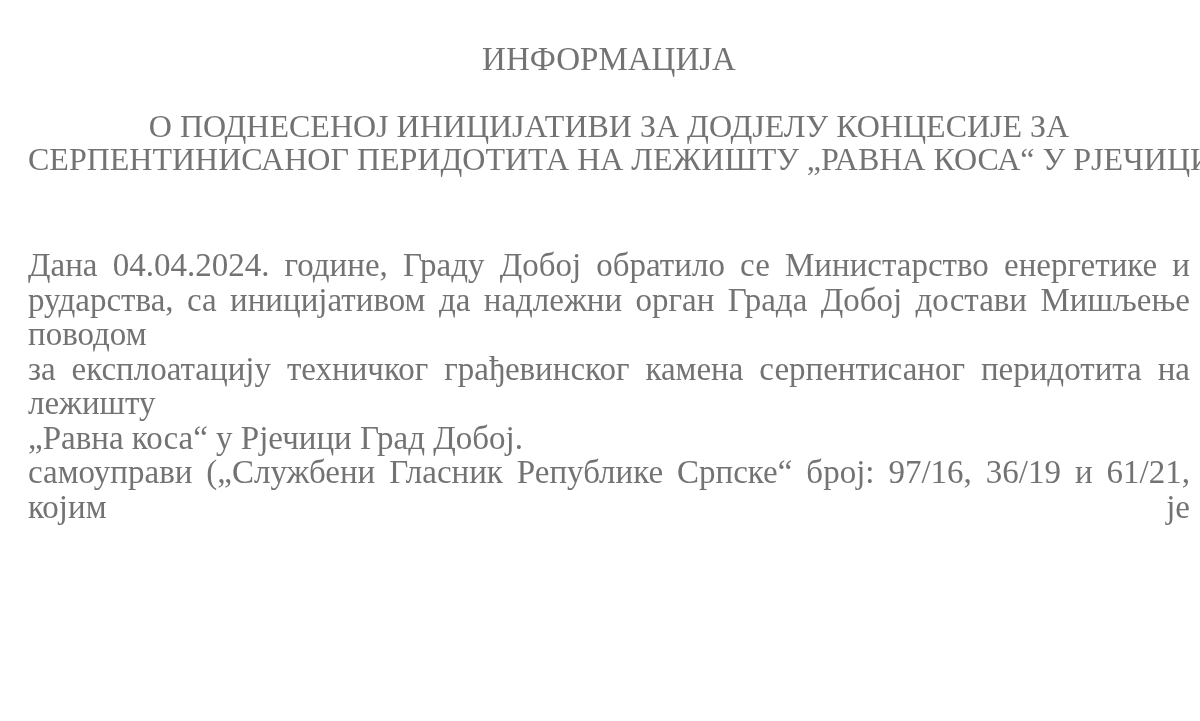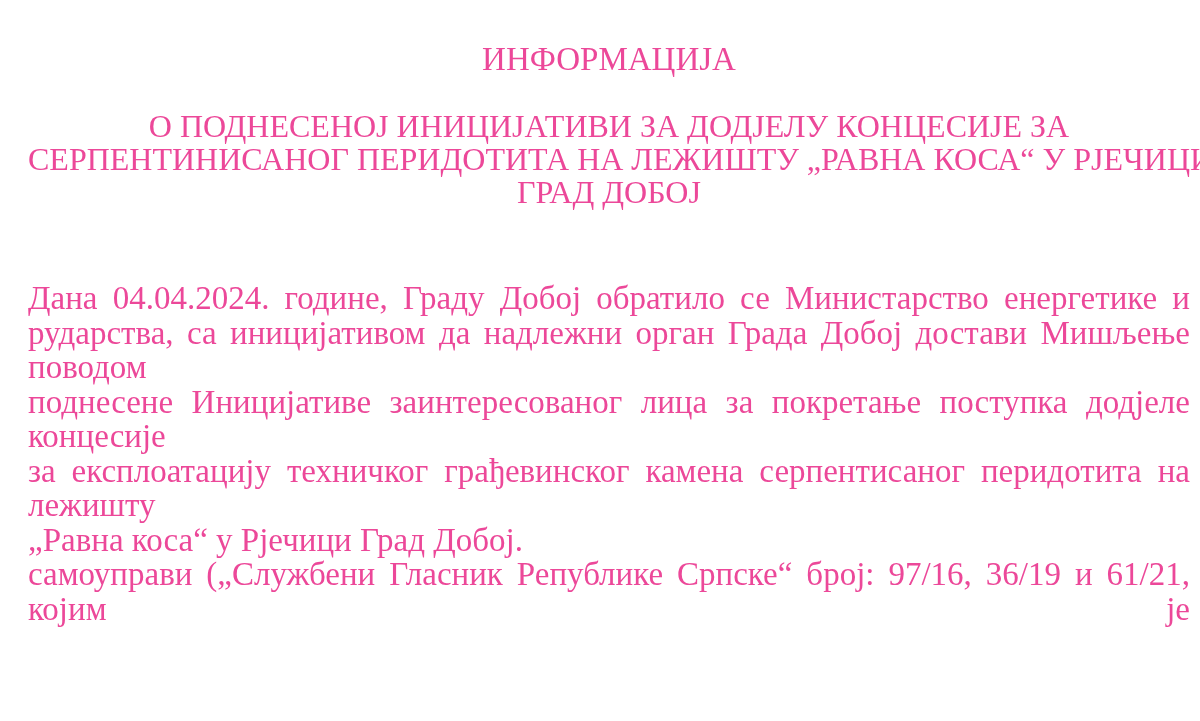--- a/index.html
+++ b/index.html
@@ -7,21 +7,21 @@
     padding: 0;
     background: #e8e8e8;
   }
   .page {
     position: relative;
     width: 1200px;
     height: 721px;
     background: #ffffff;
     overflow: hidden;
     font-family: "Liberation Serif", "DejaVu Serif", serif;
-    color: #ec4899;
+    color: #737373;
   }
   .doc {
     position: absolute;
     left: 28px;
     top: 0;
     width: 1162px;
   }
   .doc-title {
     margin-top: 43px;
     font-size: 33px;
@@ -61,29 +61,27 @@
 <body>
 
 <div class="page">
   <div class="doc">
 
     <div class="doc-title">ИНФОРМАЦИЈА</div>
 
     <div class="doc-heading">
       <div class="h-line">О ПОДНЕСЕНОЈ ИНИЦИЈАТИВИ ЗА ДОДЈЕЛУ КОНЦЕСИЈЕ ЗА</div>
       <div class="h-line">СЕРПЕНТИНИСАНОГ ПЕРИДОТИТА НА ЛЕЖИШТУ „РАВНА КОСА“ У РЈЕЧИЦИ</div>
-      <div class="h-line">ГРАД ДОБОЈ</div>
     </div>
 
     <div class="doc-body">
 
       <div>
         <div class="b-line j">Дана 04.04.2024. године, Граду Добој обратило се Министарство енергетике и</div>
         <div class="b-line j">рударства, са иницијативом да надлежни орган Града Добој достави Мишљење поводом</div>
-        <div class="b-line j">поднесене Иницијативе заинтересованог лица за покретање поступка додјеле концесије</div>
         <div class="b-line j">за експлоатацију техничког грађевинског камена серпентисаног перидотита на лежишту</div>
         <div class="b-line last">„Равна коса“ у Рјечици Град Добој.</div>
       </div>
 
       <div>
         <div class="b-line j">самоуправи („Службени Гласник Републике Српске“ број: 97/16, 36/19 и 61/21, којим је</div>
 
       </div>
 
     </div>

